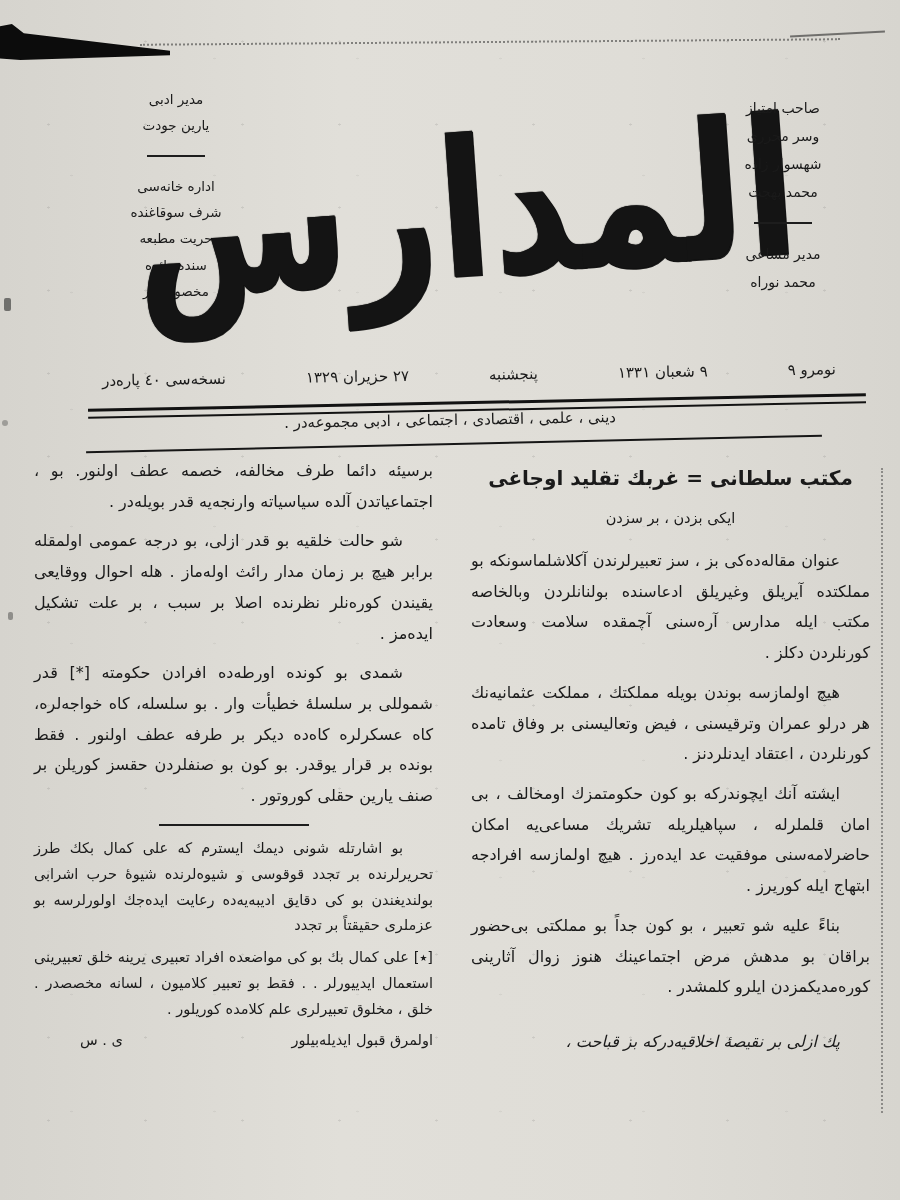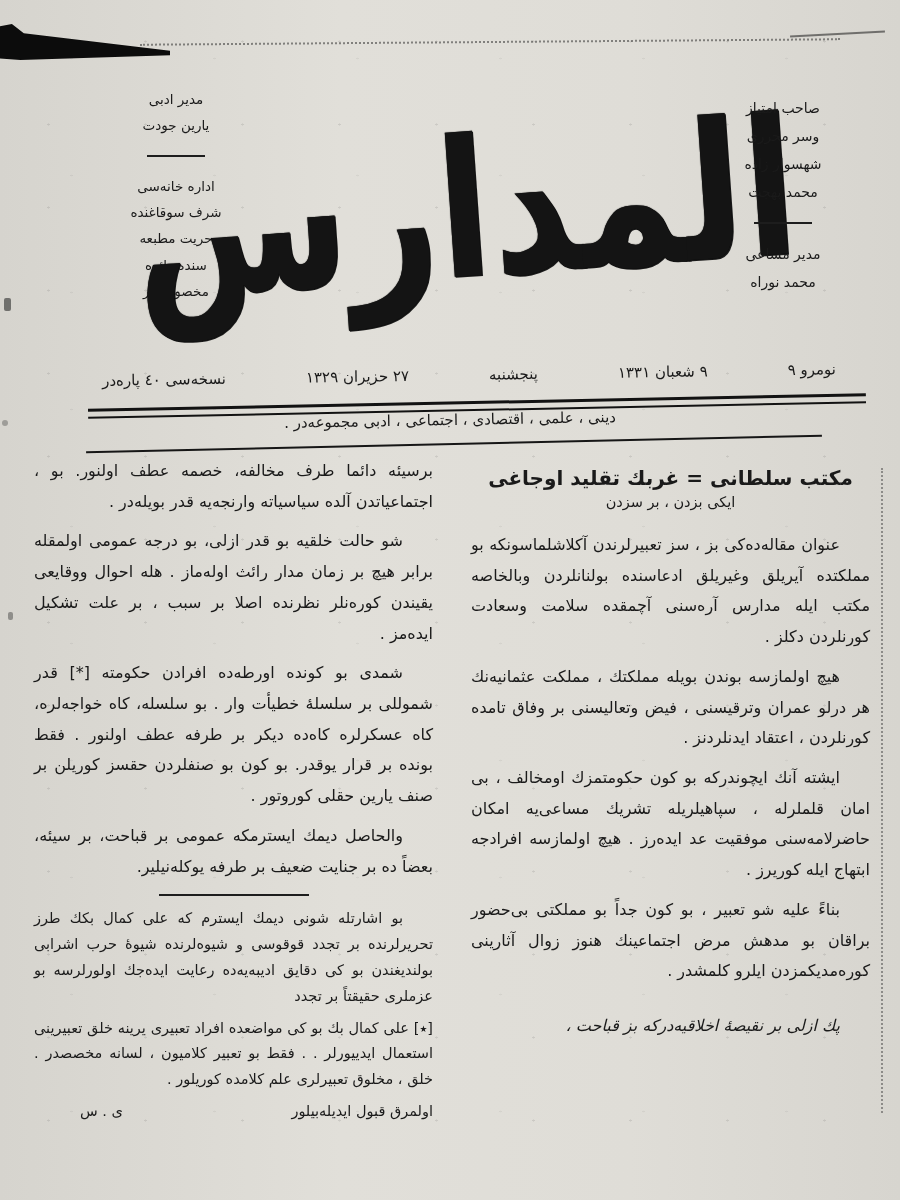--- a/index.html
+++ b/index.html
@@ -35,21 +35,21 @@
     letter-spacing:-2px;
   }
   
   .dateline{position:absolute;top:366px;left:102px;width:734px;display:flex;justify-content:space-between;align-items:baseline;direction:rtl;font-size:15px;transform:rotate(-.9deg);}
   .rule-double{position:absolute;top:401px;left:88px;width:778px;height:5px;border-top:3px solid #121212;border-bottom:2px solid #121212;transform:rotate(-1.15deg);}
   .subtitle-row{position:absolute;top:411px;left:0;width:900px;text-align:center;font-size:15px;transform:rotate(-1deg);}
   .rule-single{position:absolute;top:443px;left:86px;width:736px;border-top:2px solid #161616;transform:rotate(-1.3deg);}
   
   .columns{position:absolute;top:456px;left:34px;width:836px;height:730px;display:flex;gap:38px;direction:rtl;}
   .col{flex:1 1 0;}
-  .headline{font-size:20px;font-weight:bold;text-align:center;margin:10px 0 4px;}
+  .headline{font-size:20px;font-weight:bold;text-align:center;margin:10px 0 20px;}
   .subheadline{font-size:14.5px;text-align:center;margin:0 0 20px;}
   .para{font-size:16px;line-height:1.92;text-align:justify;margin:0 0 9px;text-indent:30px;}
   .para.no-indent{text-indent:0;}
   .para.gap-before{margin-top:24px;font-style:italic;}
   .fn-rule{width:150px;border-top:2px solid #1d1d1d;margin:12px auto 10px;}
   .footnote .para{font-size:14.5px;line-height:1.78;margin-bottom:6px;}
   .fn-lastline{display:flex;justify-content:space-between;align-items:baseline;direction:rtl;font-size:14.5px;line-height:1.78;padding-left:46px;}
 </style>
 </head>
 <body>
@@ -112,21 +112,20 @@
       <p class="para">هيچ اولمازسه بوندن بويله مملكتك ، مملكت عثمانيه‌نك هر درلو عمران وترقيسنى ، فيض وتعاليسنى بر وفاق تامده كورنلردن ، اعتقاد ايدنلردنز .</p>
       <p class="para">ايشته آنك ايچوندركه بو كون حكومتمزك اومخالف ، بى امان قلملرله ، سپاهيلريله تشريك مساعى‌يه امكان حاضرلامه‌سنى موفقيت عد ايده‌رز . هيچ اولمازسه افرادجه ابتهاج ايله كوريرز .</p>
       <p class="para">بناءً عليه شو تعبير ، بو كون جداً بو مملكتى بى‌حضور براقان بو مدهش مرض اجتماعينك هنوز زوال آثارينى كوره‌مديكمزدن ايلرو كلمشدر .</p>
       <p class="para gap-before">پك ازلى بر نقيصهٔ اخلاقيه‌دركه بز قباحت ،</p>
     </section>
 
     <section class="col">
       <p class="para no-indent">برسيئه دائما طرف مخالفه، خصمه عطف اولنور. بو ، اجتماعياتدن آلده سياسياته وارنجه‌يه قدر بويله‌در .</p>
       <p class="para">شو حالت خلقيه بو قدر ازلى، بو درجه عمومى اولمقله برابر هيچ بر زمان مدار رائث اوله‌ماز . هله احوال ووقايعى يقيندن كوره‌نلر نظرنده اصلا بر سبب ، بر علت تشكيل ايده‌مز .</p>
       <p class="para">شمدى بو كونده اورطه‌ده افرادن حكومته [*] قدر شموللى بر سلسلهٔ خطيأت وار . بو سلسله، كاه خواجه‌لره، كاه عسكرلره كاه‌ده ديكر بر طرفه عطف اولنور . فقط بونده بر قرار يوقدر. بو كون بو صنفلردن حقسز كوريلن بر صنف يارين حقلى كوروتور .</p>
-      <p class="para">والحاصل ديمك ايسترمكه عمومى بر قباحت، بر سيئه، بعضاً ده بر جنايت ضعيف بر طرفه يوكله‌نيلير.</p>
 
       <div class="fn-rule"></div>
       <div class="footnote">
         <p class="para">بو اشارتله شونى ديمك ايسترم كه على كمال بكك طرز تحريرلرنده بر تجدد قوقوسى و شيوه‌لرنده شيوهٔ حرب اشرابى بولنديغندن بو كى دقايق اديبه‌يه‌ده رعايت ايده‌جك اولورلرسه بو عزملرى حقيقتاً بر تجدد</p>
         <p class="para no-indent">[٭] على كمال بك بو كى مواضعده افراد تعبيرى يرينه خلق تعبيرينى استعمال ايدييورلر . . فقط بو تعبير كلاميون ، لسانه مخصصدر . خلق ، مخلوق تعبيرلرى علم كلامده كوريلور .</p>
         <div class="fn-lastline">
           <span>اولمرق قبول ايديله‌بيلور</span>
           <span>ى . س</span>
         </div>
       </div>

